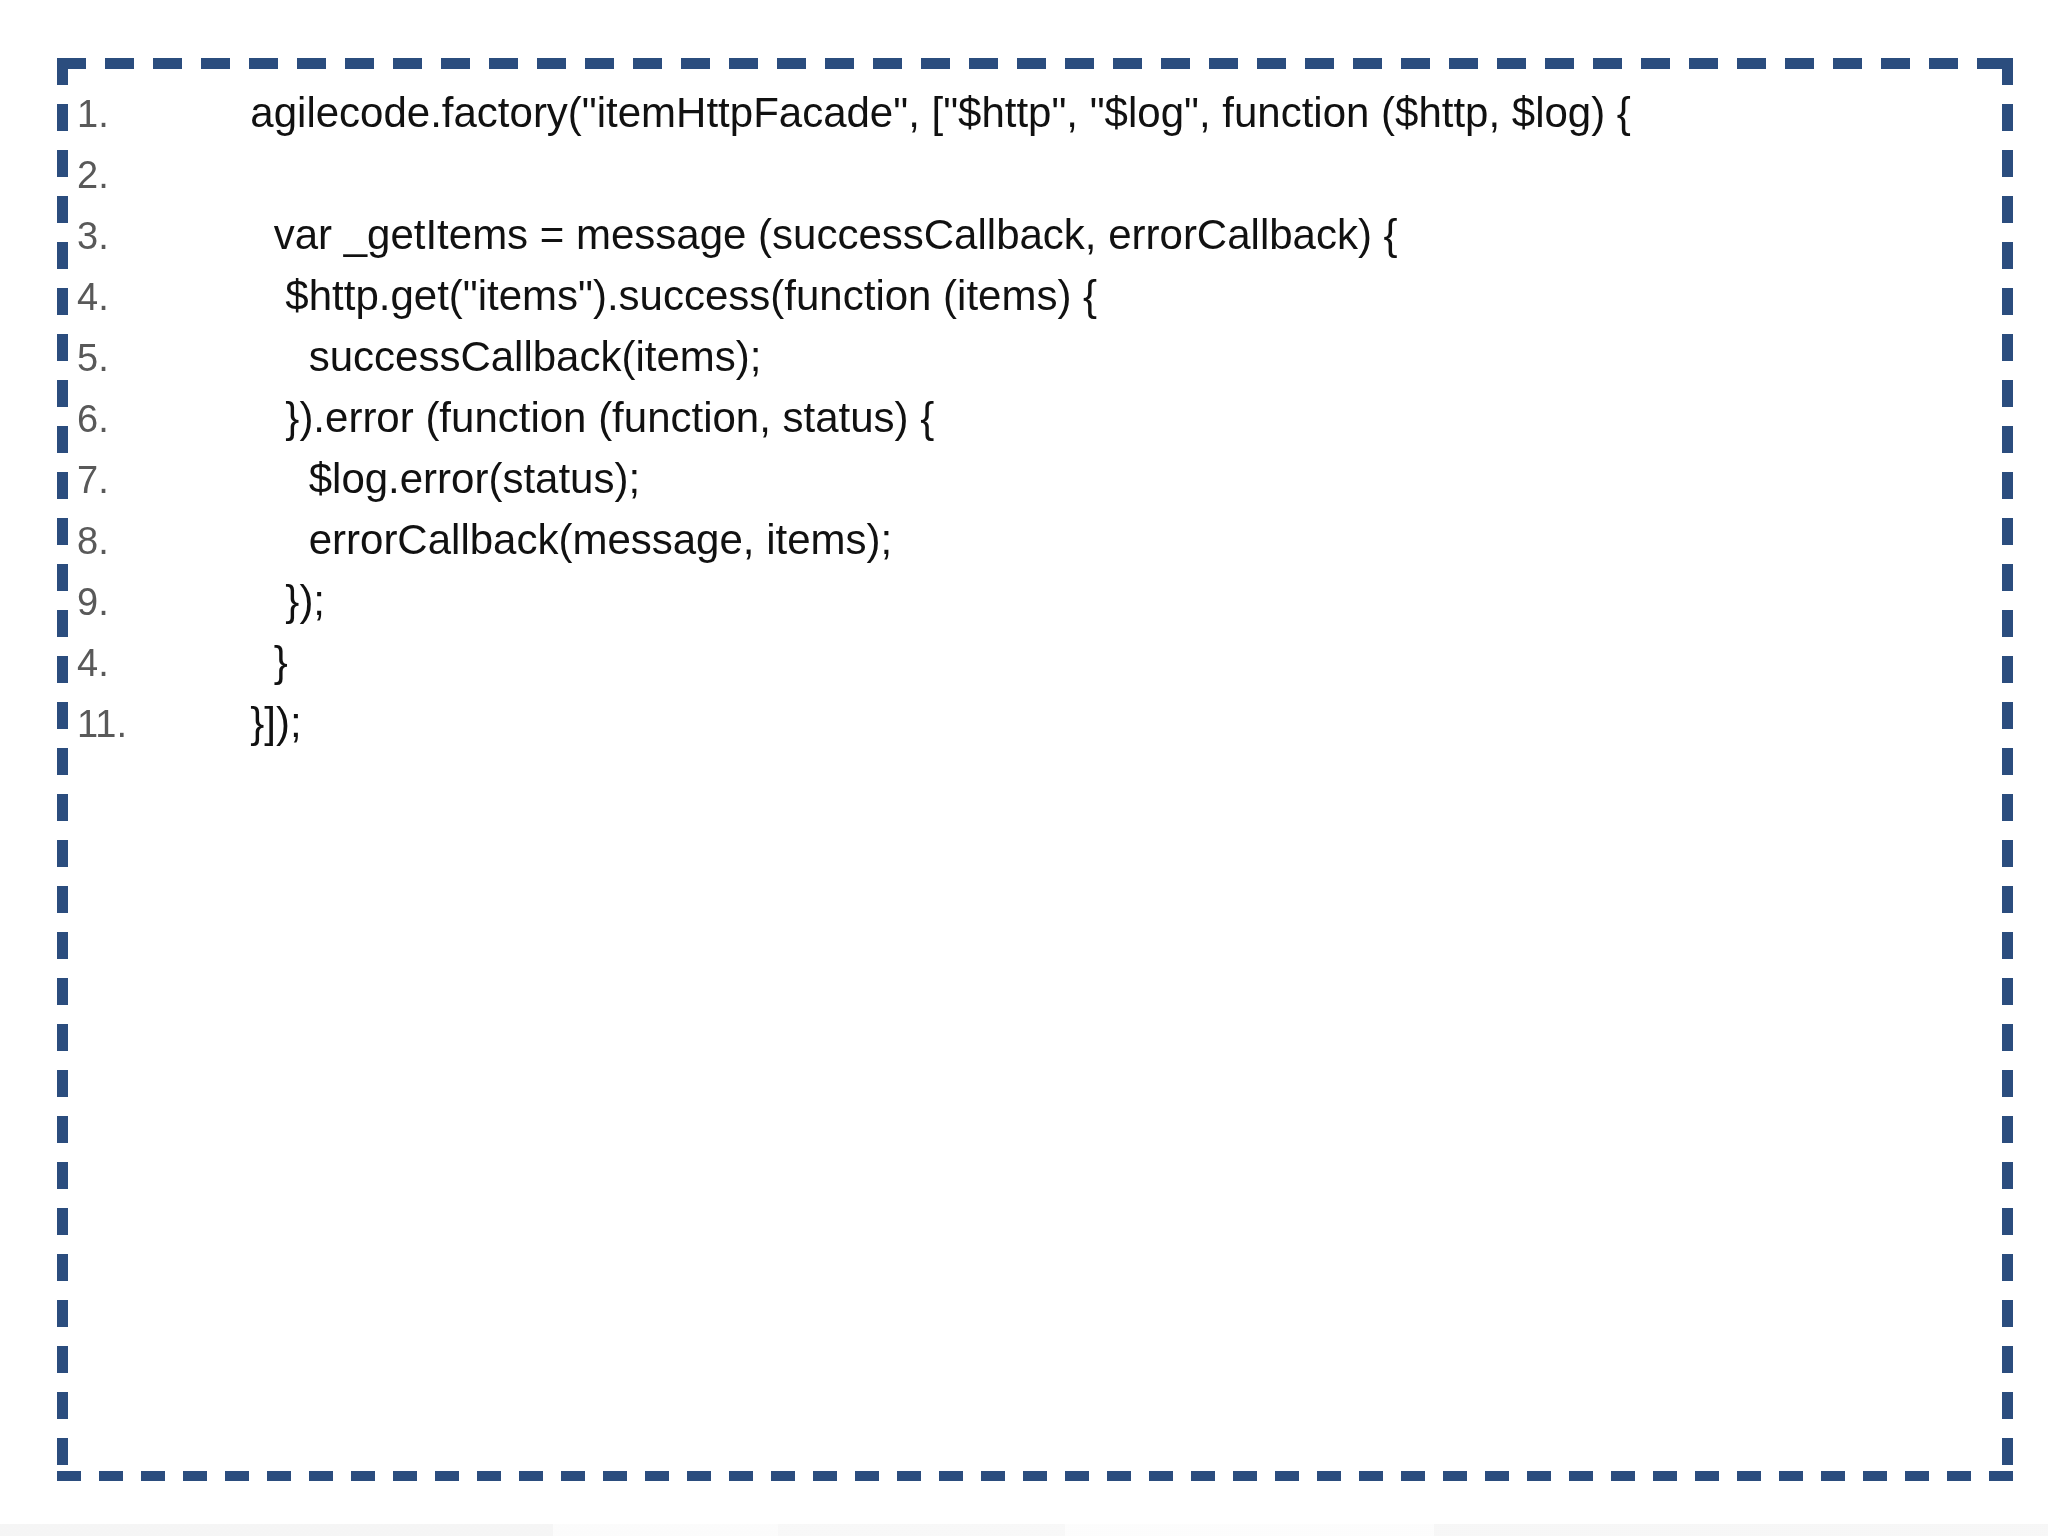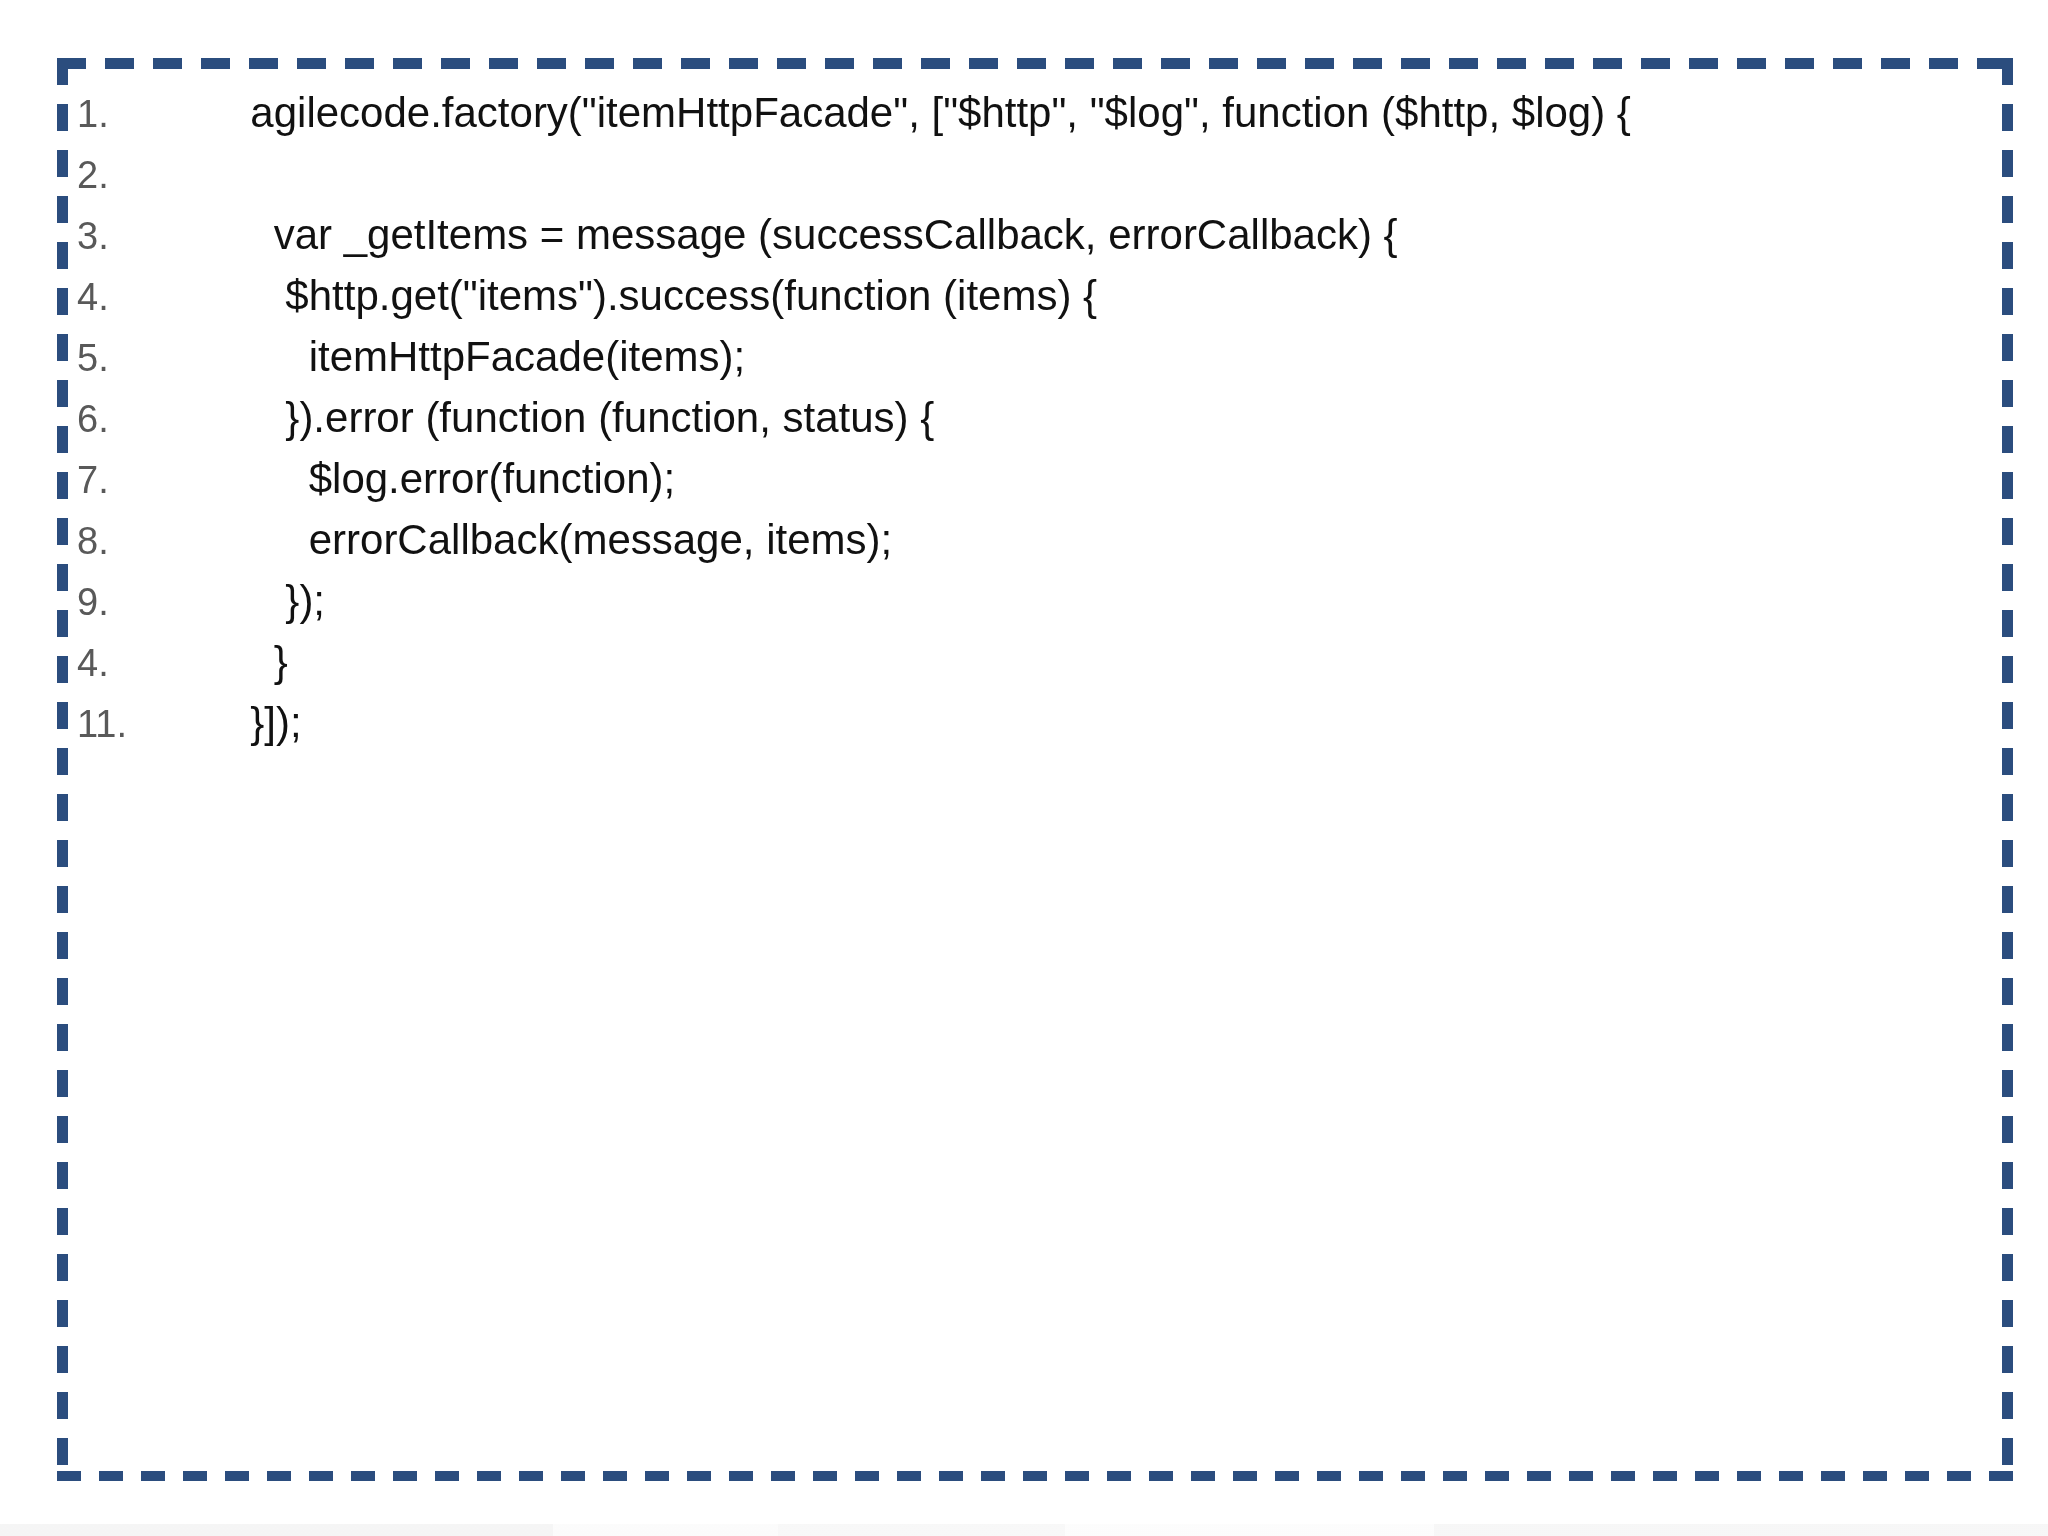--- a/index.html
+++ b/index.html
@@ -87,23 +87,23 @@
     <div class="edge top"></div>
     <div class="edge bottom"></div>
     <div class="edge left"></div>
     <div class="edge right"></div>
 
     <div class="code-lines">
       <div class="row"><span class="num">1.</span><span class="code">     agilecode.factory("itemHttpFacade", ["$http", "$log", function ($http, $log) {</span></div>
       <div class="row"><span class="num">2.</span><span class="code"></span></div>
       <div class="row"><span class="num">3.</span><span class="code">       var _getItems = message (successCallback, errorCallback) {</span></div>
       <div class="row"><span class="num">4.</span><span class="code">        $http.get("items").success(function (items) {</span></div>
-      <div class="row"><span class="num">5.</span><span class="code">          itemHttpFacade(items);</span></div>
+      <div class="row"><span class="num">5.</span><span class="code">          successCallback(items);</span></div>
       <div class="row"><span class="num">6.</span><span class="code">        }).error (function (function, status) {</span></div>
-      <div class="row"><span class="num">7.</span><span class="code">          $log.error(function);</span></div>
+      <div class="row"><span class="num">7.</span><span class="code">          $log.error(status);</span></div>
       <div class="row"><span class="num">8.</span><span class="code">          errorCallback(message, items);</span></div>
       <div class="row"><span class="num">9.</span><span class="code">        });</span></div>
       <div class="row"><span class="num">4.</span><span class="code">       }</span></div>
       <div class="row"><span class="num">11.</span><span class="code">     }]);</span></div>
     </div>
   </div>
 
   <div class="bottom-strip"></div>
 </div>
 

